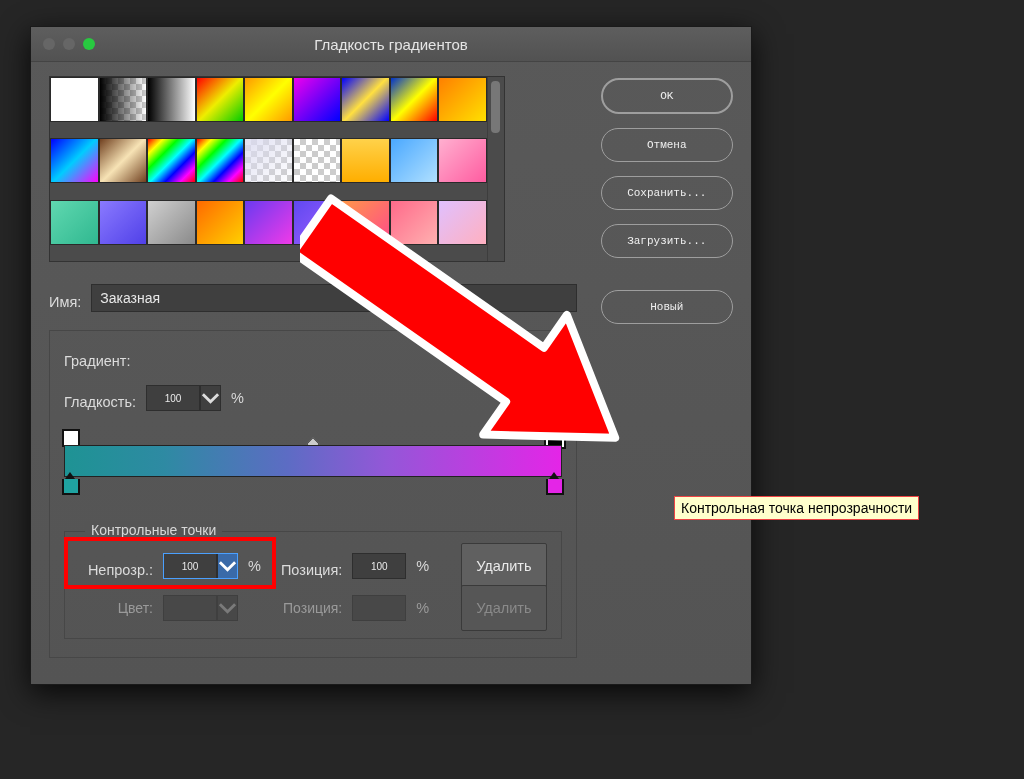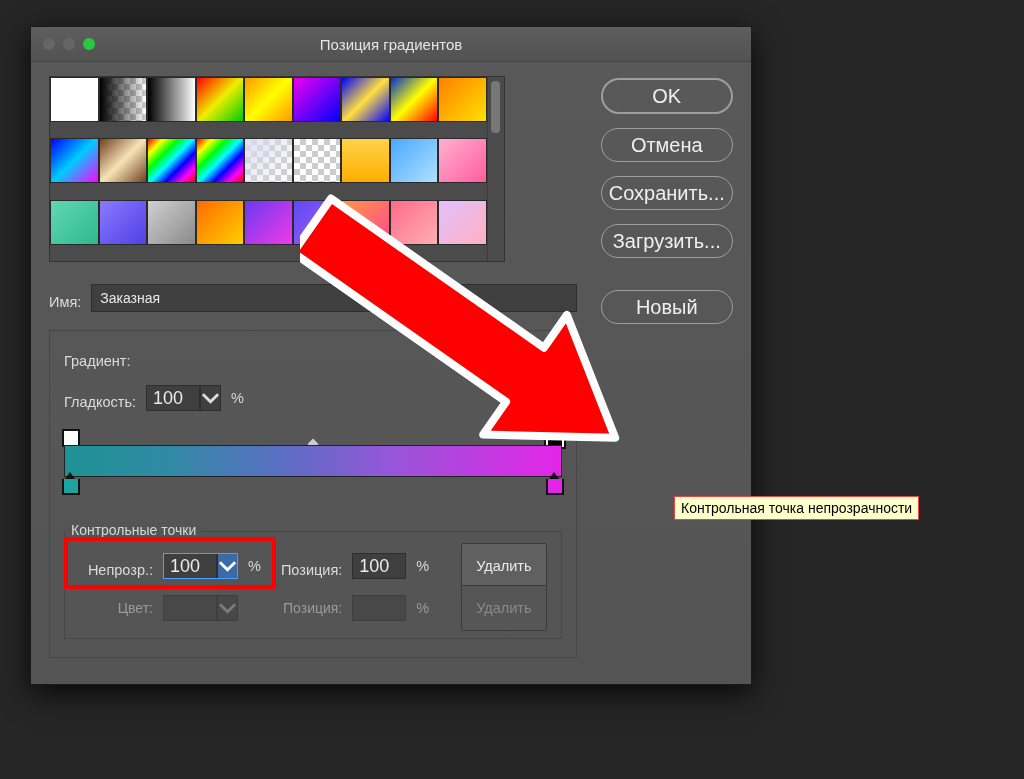--- a/index.html
+++ b/index.html
@@ -42,44 +42,44 @@
   border:1px solid #333;
   display:flex;
 }
 .swatches { display:flex; flex-wrap:wrap; width:438px; padding:0; }
 .sw { width:48.5px; height:45px; border:1px solid #2a2a2a; box-sizing:border-box; }
 .scrollcol { width:16px; background:#4b4b4b; border-left:1px solid #3d3d3d; position:relative;}
 .scrollthumb{ position:absolute; top:4px; left:3px; width:9px; height:52px; background:#777; border-radius:4px;}
 .namerow { display:flex; align-items:center; gap:10px; margin-top:22px; }
 .name-input { flex:1; height:26px; background:#3f3f3f; border:1px solid #2e2e2e; color:#e8e8e8; padding:0 8px; font-size:14px;}
 .group { border:1px solid #474747; margin-top:18px; padding:14px 14px 18px 14px; position:relative; }
-.group-title { position:absolute; top:-10px; left:0; background:#555; padding:0 6px; font-size:14px; }
+.group-title { position:absolute; top:-10px; left:20px; background:#555; padding:0 6px; font-size:14px; }
 .row { display:flex; align-items:center; gap:10px; }
 .dropdown { display:inline-flex; align-items:center; height:26px; background:#606060; border:1px solid #3a3a3a; padding:0 26px 0 10px; color:#eaeaea; position:relative; font-size:14px; border-radius:2px;}
 .dropdown .chev{ position:absolute; right:7px; }
 .numbox { display:inline-flex; align-items:center; height:24px; background:#3f3f3f; border:1px solid #2e2e2e; }
-.numbox input{ width:40px; background:transparent; border:none; color:#eaeaea; font-size:18px; text-align:left; padding:0 6px; outline:none;}
+.numbox input{ width:40px; background:transparent; border:none; color:#eaeaea; font-size:10px; text-align:center; padding:0 6px; outline:none;}
 .numbox .chev{ width:20px; height:100%; border-left:1px solid #2e2e2e; display:flex; align-items:center; justify-content:center;}
 .grad-strip-wrap { margin-top:20px; position:relative; height:70px; }
 .grad-strip { position:absolute; left:0; right:0; top:14px; height:30px; background:linear-gradient(90deg,#1e9394 0%, #2e8aa3 20%, #5d6cc4 45%, #9457d8 65%, #e425e7 100%); border:1px solid #222; }
 .stop-top, .stop-bot { position:absolute; width:14px; height:14px; border:2px solid #111; background:#fff; }
 .stop-top {	top:-2px; }
 .stop-top.right{ right:-2px; background:#000; border:2px solid #fff; outline:2px solid #111;}
 .stop-top.left{ left:-2px; }
 .stop-bot { top:48px; border-top:none;}
 .stop-bot::before{content:"";position:absolute;left:1px;top:-7px;border-left:5px solid transparent;border-right:5px solid transparent;border-bottom:7px solid #111;}
 .stop-bot.left{left:-2px; background:#1fa3a1;}
 .stop-bot.right{right:-2px; background:#e425e7;}
 .diamond{position:absolute; top:8px; left:50%; width:8px; height:8px; background:#ccc; transform:translateX(-50%) rotate(45deg); border:1px solid #333;}
 .ctrl-group { border:1px solid #474747; margin-top:30px; padding:18px 14px 14px 14px; position:relative;}
 .ctrl-row{ display:flex; align-items:center; gap:10px; height:32px;}
 .lbl{ color:#dcdcdc; font-size:14.5px;margin-top:8px;}
 .lbl-dim{ color:#9a9a9a; }
 .pct{ font-size:14.5px;}
-.btn { display:flex; align-items:center; justify-content:center; height:32px; border:1.5px solid #9e9e9e; border-radius:18px; color:#efefef; font-size:20px; background:transparent; }
+.btn { display:flex; align-items:center; justify-content:center; height:32px; border:1.5px solid #9e9e9e; border-radius:18px; color:#efefef; font-size:11px; background:transparent;font-family:Liberation Mono, monospace; }
 .btn.primary{ border-width:2px; }
 .flatbtn{ display:inline-flex; align-items:center; justify-content:center; height:28px; padding:8px 14px; background:#606060; border:1px solid #3a3a3a; color:#eaeaea; border-radius:2px; font-size:14.5px;}
 .flatbtn.disabled{ color:#8a8a8a; background:#565656;}
 .redbox{ position:absolute; border:4px solid #f00; }
 .arrow { position:absolute; z-index:5; }
 .tooltip{ position:absolute; background:#ffffcc; color:#000; font-size:14px; padding:3px 6px; border:1px solid #ef4444; white-space:nowrap; z-index:6;}
 svg.chev{width:10px;height:10px;}
 
 
 .g1{background:linear-gradient(135deg,#fff,#fff)}
@@ -115,21 +115,21 @@
 </head>
 <body>
 
 <div class="dialog">
   <div class="titlebar">
     <div class="traffic">
       <div class="tbtn tb-close"></div>
       <div class="tbtn tb-min"></div>
       <div class="tbtn tb-max"></div>
     </div>
-    <div class="title">Позиция градиентов</div>
+    <div class="title">Гладкость градиентов</div>
   </div>
 
   <div class="body">
     <div class="leftcol">
       <div class="presets-box">
         <div class="swatches">
           <div class="sw g1"></div>
           <div class="sw g2"></div>
           <div class="sw g3"></div>
           <div class="sw g4"></div>

